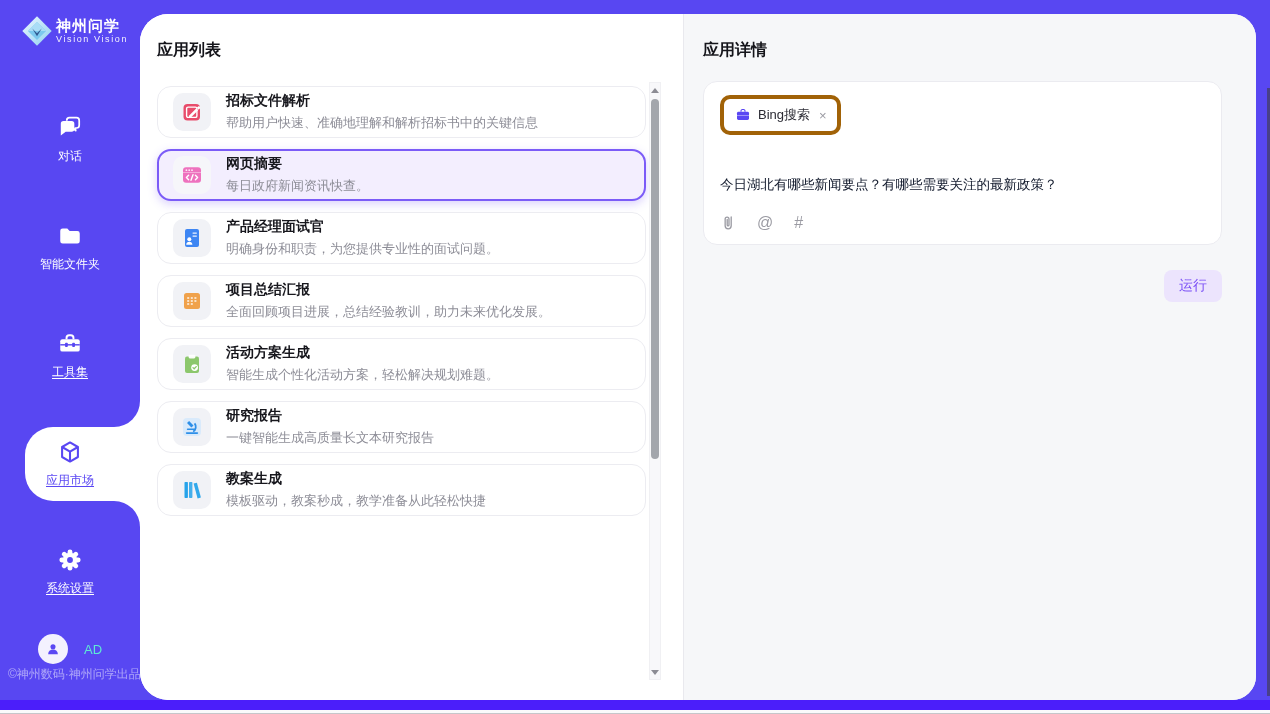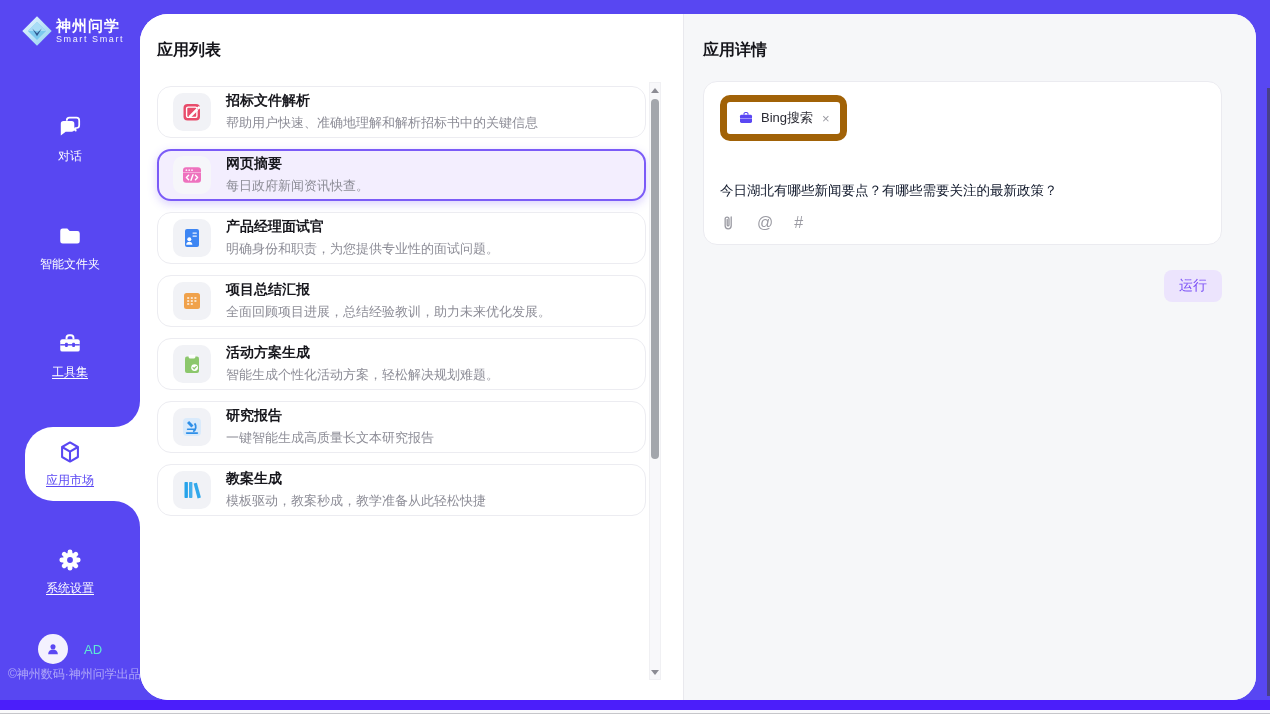--- a/index.html
+++ b/index.html
@@ -53,21 +53,21 @@
   .sb-btn{position:absolute;left:0;width:100%;height:14px;display:flex;align-items:center;justify-content:center;cursor:pointer;}
   .sb-btn.up{top:0;}
   .sb-btn.down{bottom:0;}
   .tri-up{width:0;height:0;border-left:4px solid transparent;border-right:4px solid transparent;border-bottom:5px solid #8C8C94;}
   .tri-down{width:0;height:0;border-left:4px solid transparent;border-right:4px solid transparent;border-top:5px solid #8C8C94;}
   .sb-thumb{position:absolute;left:1px;top:16px;width:8px;height:360px;background:#A3A6AC;border-radius:4px;cursor:pointer;}
 
   
   .detail-panel{flex:1;background:#F6F7F9;border-left:1px solid #E9E9EE;box-sizing:border-box;padding:26px 34px 0 19px;}
   .prompt-card{box-sizing:border-box;margin-top:20px;height:164px;background:#fff;border:1px solid #EBEBF0;border-radius:14px;padding:13px 16px 12px;display:flex;flex-direction:column;}
-  .chip{display:inline-flex;align-items:center;gap:7px;height:32px;padding:0 10px 0 11px;border:7px solid #a16207;border-radius:10px;background:#fff;align-self:flex-start;cursor:pointer;}
+  .chip{display:inline-flex;align-items:center;gap:7px;height:32px;padding:0 10px 0 11px;border:4px solid #a16207;border-radius:10px;background:#fff;align-self:flex-start;cursor:pointer;}
   .chip-label{font-size:13px;color:#2A2A33;}
   .chip-close{font-size:13px;color:#9A9AA2;margin-left:2px;cursor:pointer;line-height:1;}
   .prompt-text{margin-top:40px;font-size:13.5px;color:#0f172a;line-height:1.5;cursor:text;}
   .attach-row{margin-top:auto;display:flex;align-items:center;gap:21px;color:#9B9BA3;}
   .attach-sym{font-size:16px;line-height:1;cursor:pointer;}
   .attach-clip{display:flex;cursor:pointer;}
   .run-row{margin-top:25px;display:flex;justify-content:flex-end;}
   .run-btn{border:none;background:#ECE4FD;color:#7A4FF6;font-size:14px;font-family:inherit;padding:7px 15px;border-radius:8px;cursor:pointer;}
 </style>
 </head>
@@ -87,21 +87,21 @@
               </linearGradient>
             </defs>
           <path d="M22 5l17 17-17 17L5 22z" fill="url(#gema)"></path>
           <path d="M22 11.5L32.5 22 22 32.5 11.5 22z" fill="#7CC8EE"></path>
           <path d="M22 11.5L32.5 22h-21z" fill="#AADDF6"></path>
           <path d="M16.5 19l5.5 5.5L27.5 19 22 28z" fill="#23457F" opacity=".85"></path>
         </svg>
       </span>
       <span class="logo-text">
         <span class="logo-title">神州问学</span>
-        <span class="logo-sub">Smart Smart</span>
+        <span class="logo-sub">Vision Vision</span>
       </span>
     </div>
 
     <div class="nav-item" style="top:110px;">
       <span class="nav-icon">
         <svg width="26" height="26" viewBox="0 0 24 24">
           <path d="M9 5.2V5a2.5 2.5 0 012.5-2.5H18A2.5 2.5 0 0120.5 5v4.5a2.5 2.5 0 01-2.5 2.5h-1.2l.5 2.5-2.3-2" fill="none" stroke="#fff" stroke-width="1.6" stroke-linejoin="round"></path>
           <path d="M3.5 8A2.5 2.5 0 016 5.5h7.5A2.5 2.5 0 0116 8v5a2.5 2.5 0 01-2.5 2.5H8l-4.5 3.4z" fill="#fff"></path>
         </svg>
       </span>

